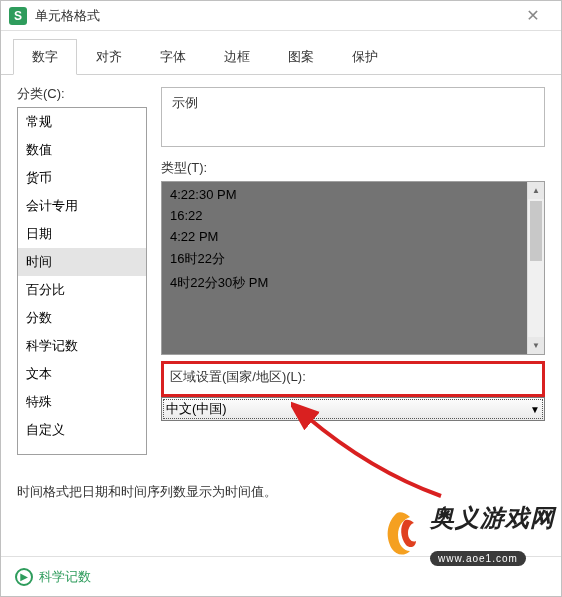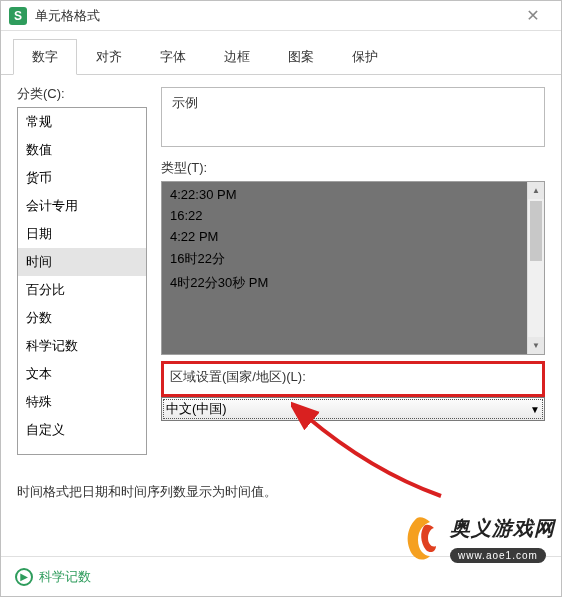--- a/index.html
+++ b/index.html
@@ -30,22 +30,22 @@
 .footer { position: absolute; bottom: 0; left: 0; right: 0; height: 40px; border-top: 1px solid #e0e0e0; display: flex; align-items: center; padding: 0 14px; }
 .tip-icon { width: 18px; height: 18px; border: 2px solid #2e9c5c; border-radius: 50%; display: flex; align-items: center; justify-content: center; color: #2e9c5c; font-size: 10px; margin-right: 6px; }
 .tip-text { color: #2e9c5c; }
 .arrow-annot { position: absolute; pointer-events: none; }
 .scrollbar { position: absolute; right: 0; top: 0; bottom: 0; width: 17px; background: #f0f0f0; border-left: 1px solid #ddd; }
 .sb-btn { height: 17px; background: #e8e8e8; display: flex; align-items: center; justify-content: center; font-size: 8px; color: #666; }
 .sb-thumb { position: absolute; left: 2px; right: 2px; top: 19px; height: 60px; background: #c8c8c8; }
 .watermark { position: absolute; right: 6px; bottom: 30px; display: flex; align-items: center; gap: 6px; }
 .wm-icon { width: 54px; height: 54px; position: relative; }
 .wm-text { display: flex; flex-direction: column; align-items: flex-start; }
-.wm-title { font-size: 20px; font-weight: bold; color: #222; font-style: italic; letter-spacing: 1px; }
-.wm-url { background: #3a3a3a; color: #fff; font-size: 10px; padding: 2px 8px; border-radius: 10px; letter-spacing: 1px; margin-top: 6px; }
+.wm-title { font-size: 24px; font-weight: bold; color: #222; font-style: italic; letter-spacing: 1px; }
+.wm-url { background: #3a3a3a; color: #fff; font-size: 10px; padding: 2px 8px; border-radius: 10px; letter-spacing: 1px; margin-top: 17px; }
 </style>
 </head>
 <body>
 
 <div class="window">
 
   <div class="titlebar">
     <div class="title-icon">S</div>
     <div class="title-text">单元格格式</div>
     <div class="close-btn">✕</div>

